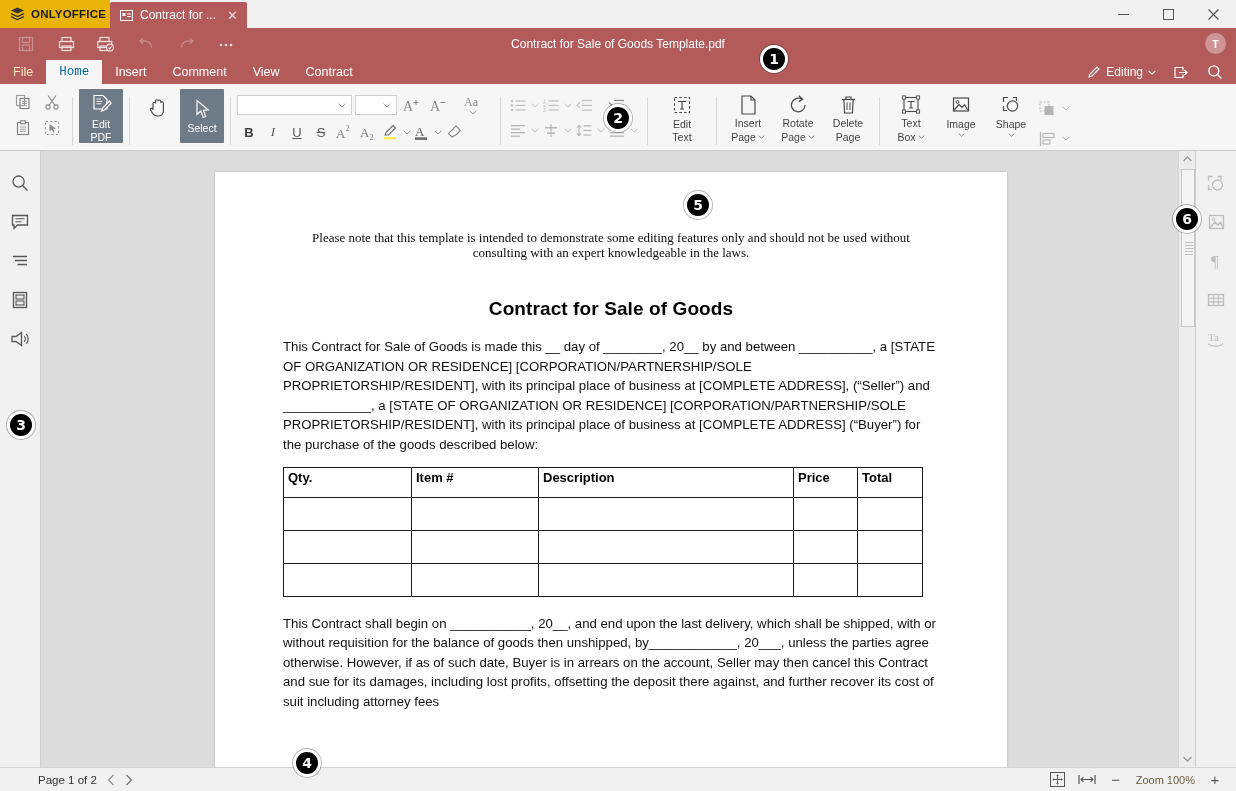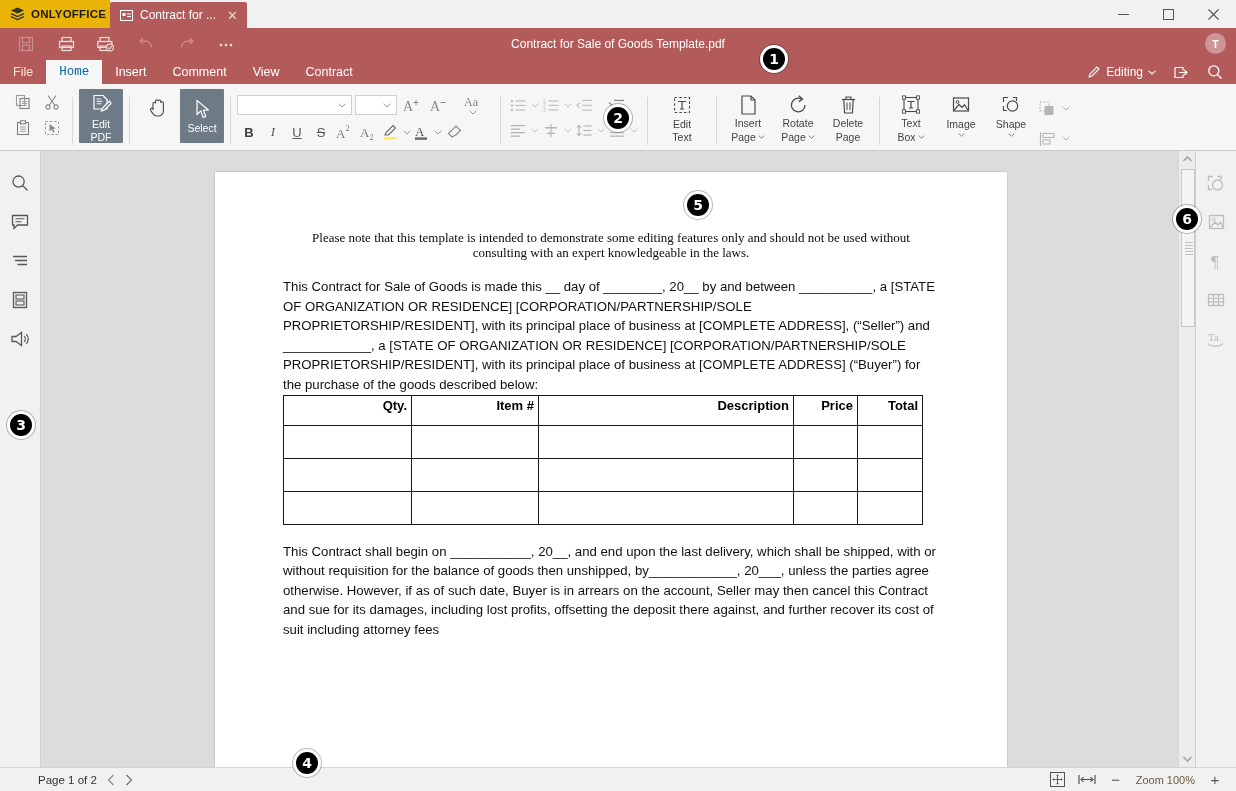--- a/index.html
+++ b/index.html
@@ -160,23 +160,22 @@
   }
   .pg-title {
     text-align: center; font-size: 19px; font-weight: bold; color: #000;
     margin-top: 38px; letter-spacing: .1px;
   }
   .pg-para {
     margin-top: 17px; font-size: 13.2px; line-height: 19.6px; color: #111;
     text-align: left;
   }
   .pg-table {
-    margin-top: 0; width: 639px; border-collapse: collapse;
+    margin-top: 12px; width: 639px; border-collapse: collapse;
     table-layout: fixed;
-    text-align: right;
   }
   .pg-table td { border: 1px solid #1a1a1a; height: 33px; padding: 2px 4px; vertical-align: top; }
   .pg-table tr.hdr td { height: 30px; font-weight: bold; font-size: 13px; color: #000; }
   .pg-h2 { margin-top: 17px; font-size: 13.2px; font-weight: bold; color: #000; }
 
   
   .vscroll {
     position: absolute; right: 0; top: 0; width: 17px; height: 616px;
     background: #ececec; border-left: 1px solid #d6d6d6;
   }
@@ -857,20 +856,21 @@
         <text x="2" y="11" font-family="Liberation Serif, serif" font-size="11" fill="#bdbdbd">Ta</text>
         <path d="M2 13.5 a8 4 0 0 0 15 0" fill="none" stroke="#bdbdbd" stroke-width="1.2"></path>
       </svg>
     </div>
   </div>
 
   <div class="canvas">
     <div class="page">
       <div class="pg-inner">
         <div class="pg-note">Please note that this template is intended to demonstrate some editing features only and should not be used without consulting with an expert knowledgeable in the laws.</div>
+        <div class="pg-title">Contract for Sale of Goods</div>
         <div class="pg-para">This Contract for Sale of Goods is made this __ day of ________, 20__ by and between __________, a [STATE OF ORGANIZATION OR RESIDENCE] [CORPORATION/PARTNERSHIP/SOLE PROPRIETORSHIP/RESIDENT], with its principal place of business at [COMPLETE ADDRESS], (“Seller”) and ____________, a [STATE OF ORGANIZATION OR RESIDENCE] [CORPORATION/PARTNERSHIP/SOLE PROPRIETORSHIP/RESIDENT], with its principal place of business at [COMPLETE ADDRESS] (“Buyer”) for the purchase of the goods described below:</div>
 
         <table class="pg-table">
           <colgroup>
             <col style="width:128px">
               <col style="width:127px">
               <col style="width:255px">
             <col style="width:64px">
               <col style="width:65px">
           </colgroup>

